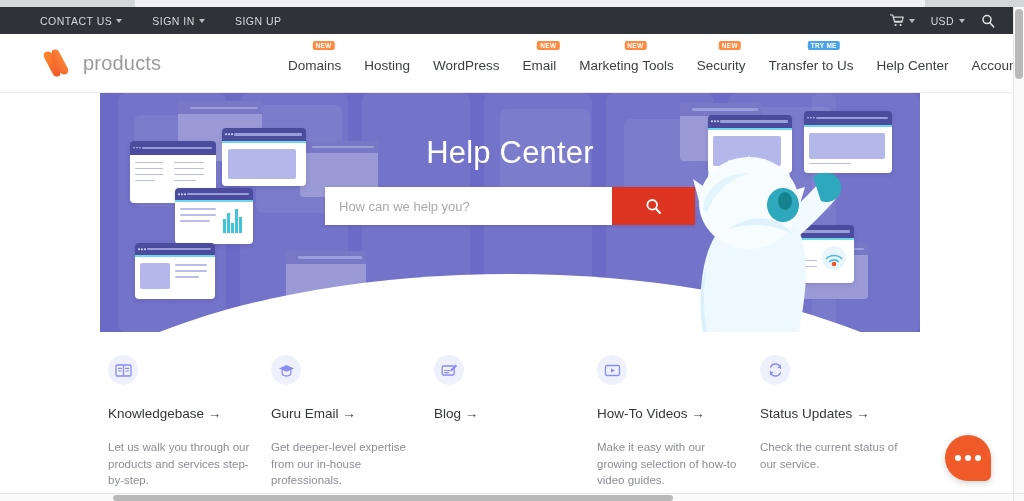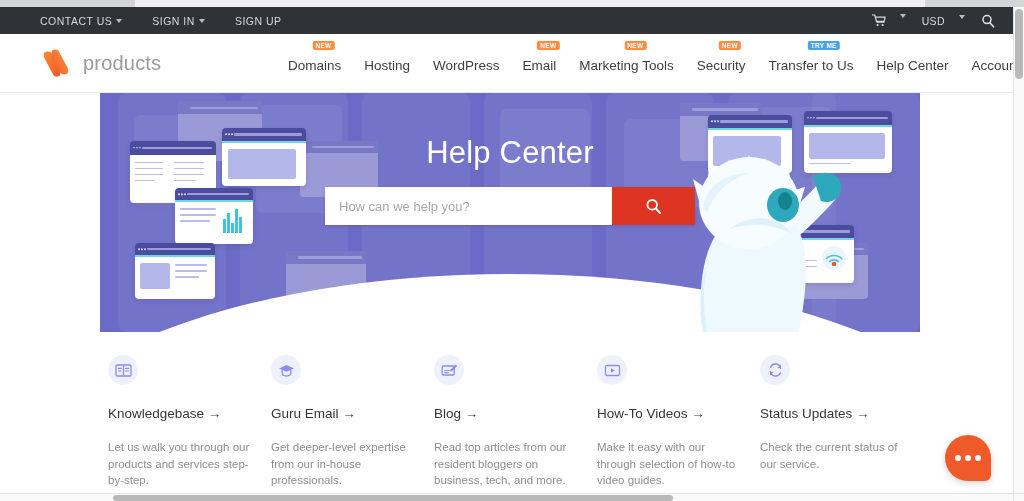--- a/index.html
+++ b/index.html
@@ -66,21 +66,21 @@
   .caret-down {
     width: 0; height: 0; border-left: 3.5px solid transparent;
     border-right: 3.5px solid transparent; border-top: 4px solid #b9bcc0;
     display: inline-block;
   }
   .util-right {
     position: absolute; right: 18px; top: 0; height: 27px;
     display: flex; align-items: center; gap: 16px;
   }
   .util-right .cart-group, .util-right .cur-group {
-    display: flex; gap: 14px; cursor: pointer;
+    display: flex; align-items: center; gap: 5px; cursor: pointer;
   }
   .cur-label { color: #d7d9dc; font-size: 10.5px; letter-spacing: .4px; }
   .icon-svg { display: block; }
 
   
   .main-nav {
     position: relative; width: 1013px; height: 59px; background: #ffffff;
     border-bottom: 1px solid #ececec;
     display: flex; align-items: center;
   }
@@ -557,32 +557,31 @@
 
       <div class="card">
         <div class="card-icon">
           <svg width="17" height="15" viewBox="0 0 17 15">
             <rect x="1.2" y="3" width="12" height="9" rx="1.2" fill="none" stroke="#8b8cf0" stroke-width="1.3"></rect>
             <path d="M3.6 7.5h5M3.6 9.6h4" stroke="#8b8cf0" stroke-width="1.1" stroke-linecap="round"></path>
             <path d="M14.6 1.4l1.6 1.6-5 5-2.1.5.5-2.1z" fill="#8b8cf0"></path>
           </svg>
         </div>
         <div class="card-title">Blog →</div>
-        <div class="card-desc">Read top articles from our resident bloggers on business, tech, and more.</div>
       </div>
 
       <div class="card">
         <div class="card-icon">
           <svg width="17" height="15" viewBox="0 0 17 15">
             <rect x="1.5" y="2.5" width="14" height="10" rx="1.4" fill="none" stroke="#8b8cf0" stroke-width="1.3"></rect>
             <path d="M7 5.3l4 2.2-4 2.2z" fill="#8b8cf0"></path>
           </svg>
         </div>
         <div class="card-title">How-To Videos →</div>
-        <div class="card-desc">Make it easy with our through selection of how-to video guides.</div>
+        <div class="card-desc">Make it easy with our growing selection of how-to video guides.</div>
       </div>
 
       <div class="card">
         <div class="card-icon">
           <svg width="17" height="16" viewBox="0 0 17 16">
             <path d="M13.6 6.2A5.3 5.3 0 0 0 3.6 5" fill="none" stroke="#8b8cf0" stroke-width="1.4" stroke-linecap="round"></path>
             <path d="M3.4 9.8a5.3 5.3 0 0 0 10 1.2" fill="none" stroke="#8b8cf0" stroke-width="1.4" stroke-linecap="round"></path>
             <path d="M13.9 2.6l.1 3.7-3.6-.4z" fill="#8b8cf0"></path>
             <path d="M3.1 13.4L3 9.7l3.6.4z" fill="#8b8cf0"></path>
           </svg>

